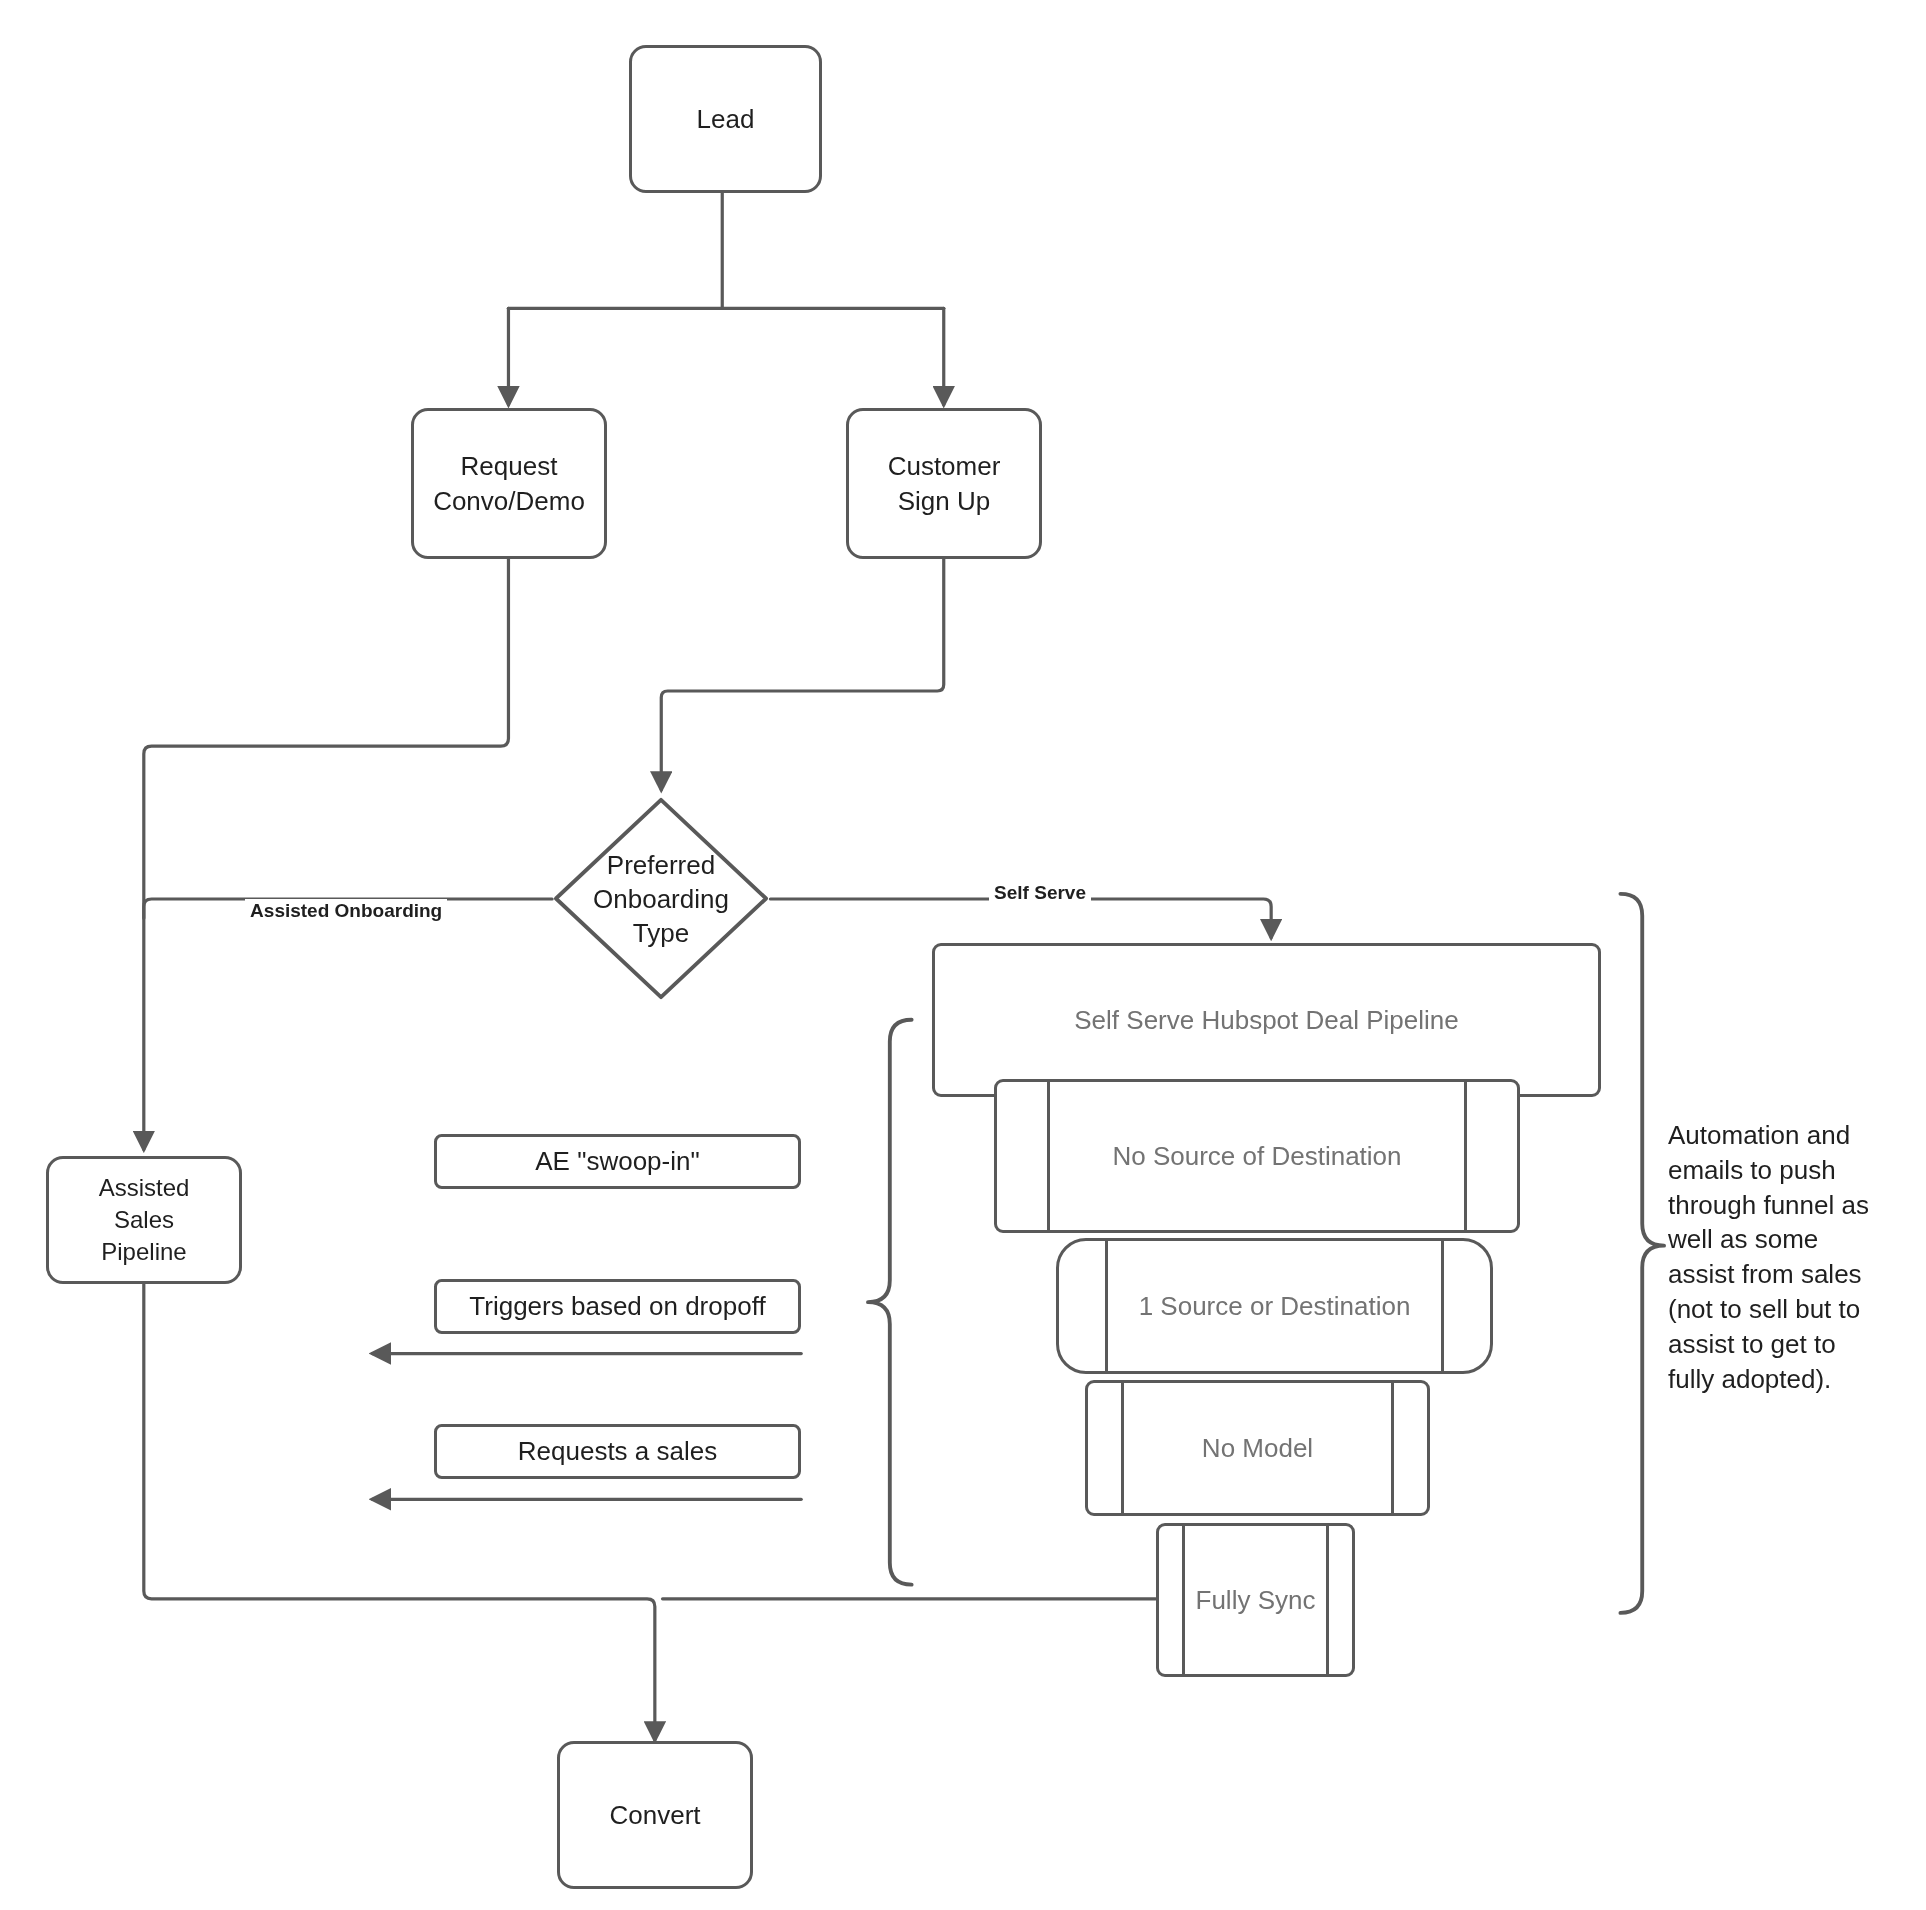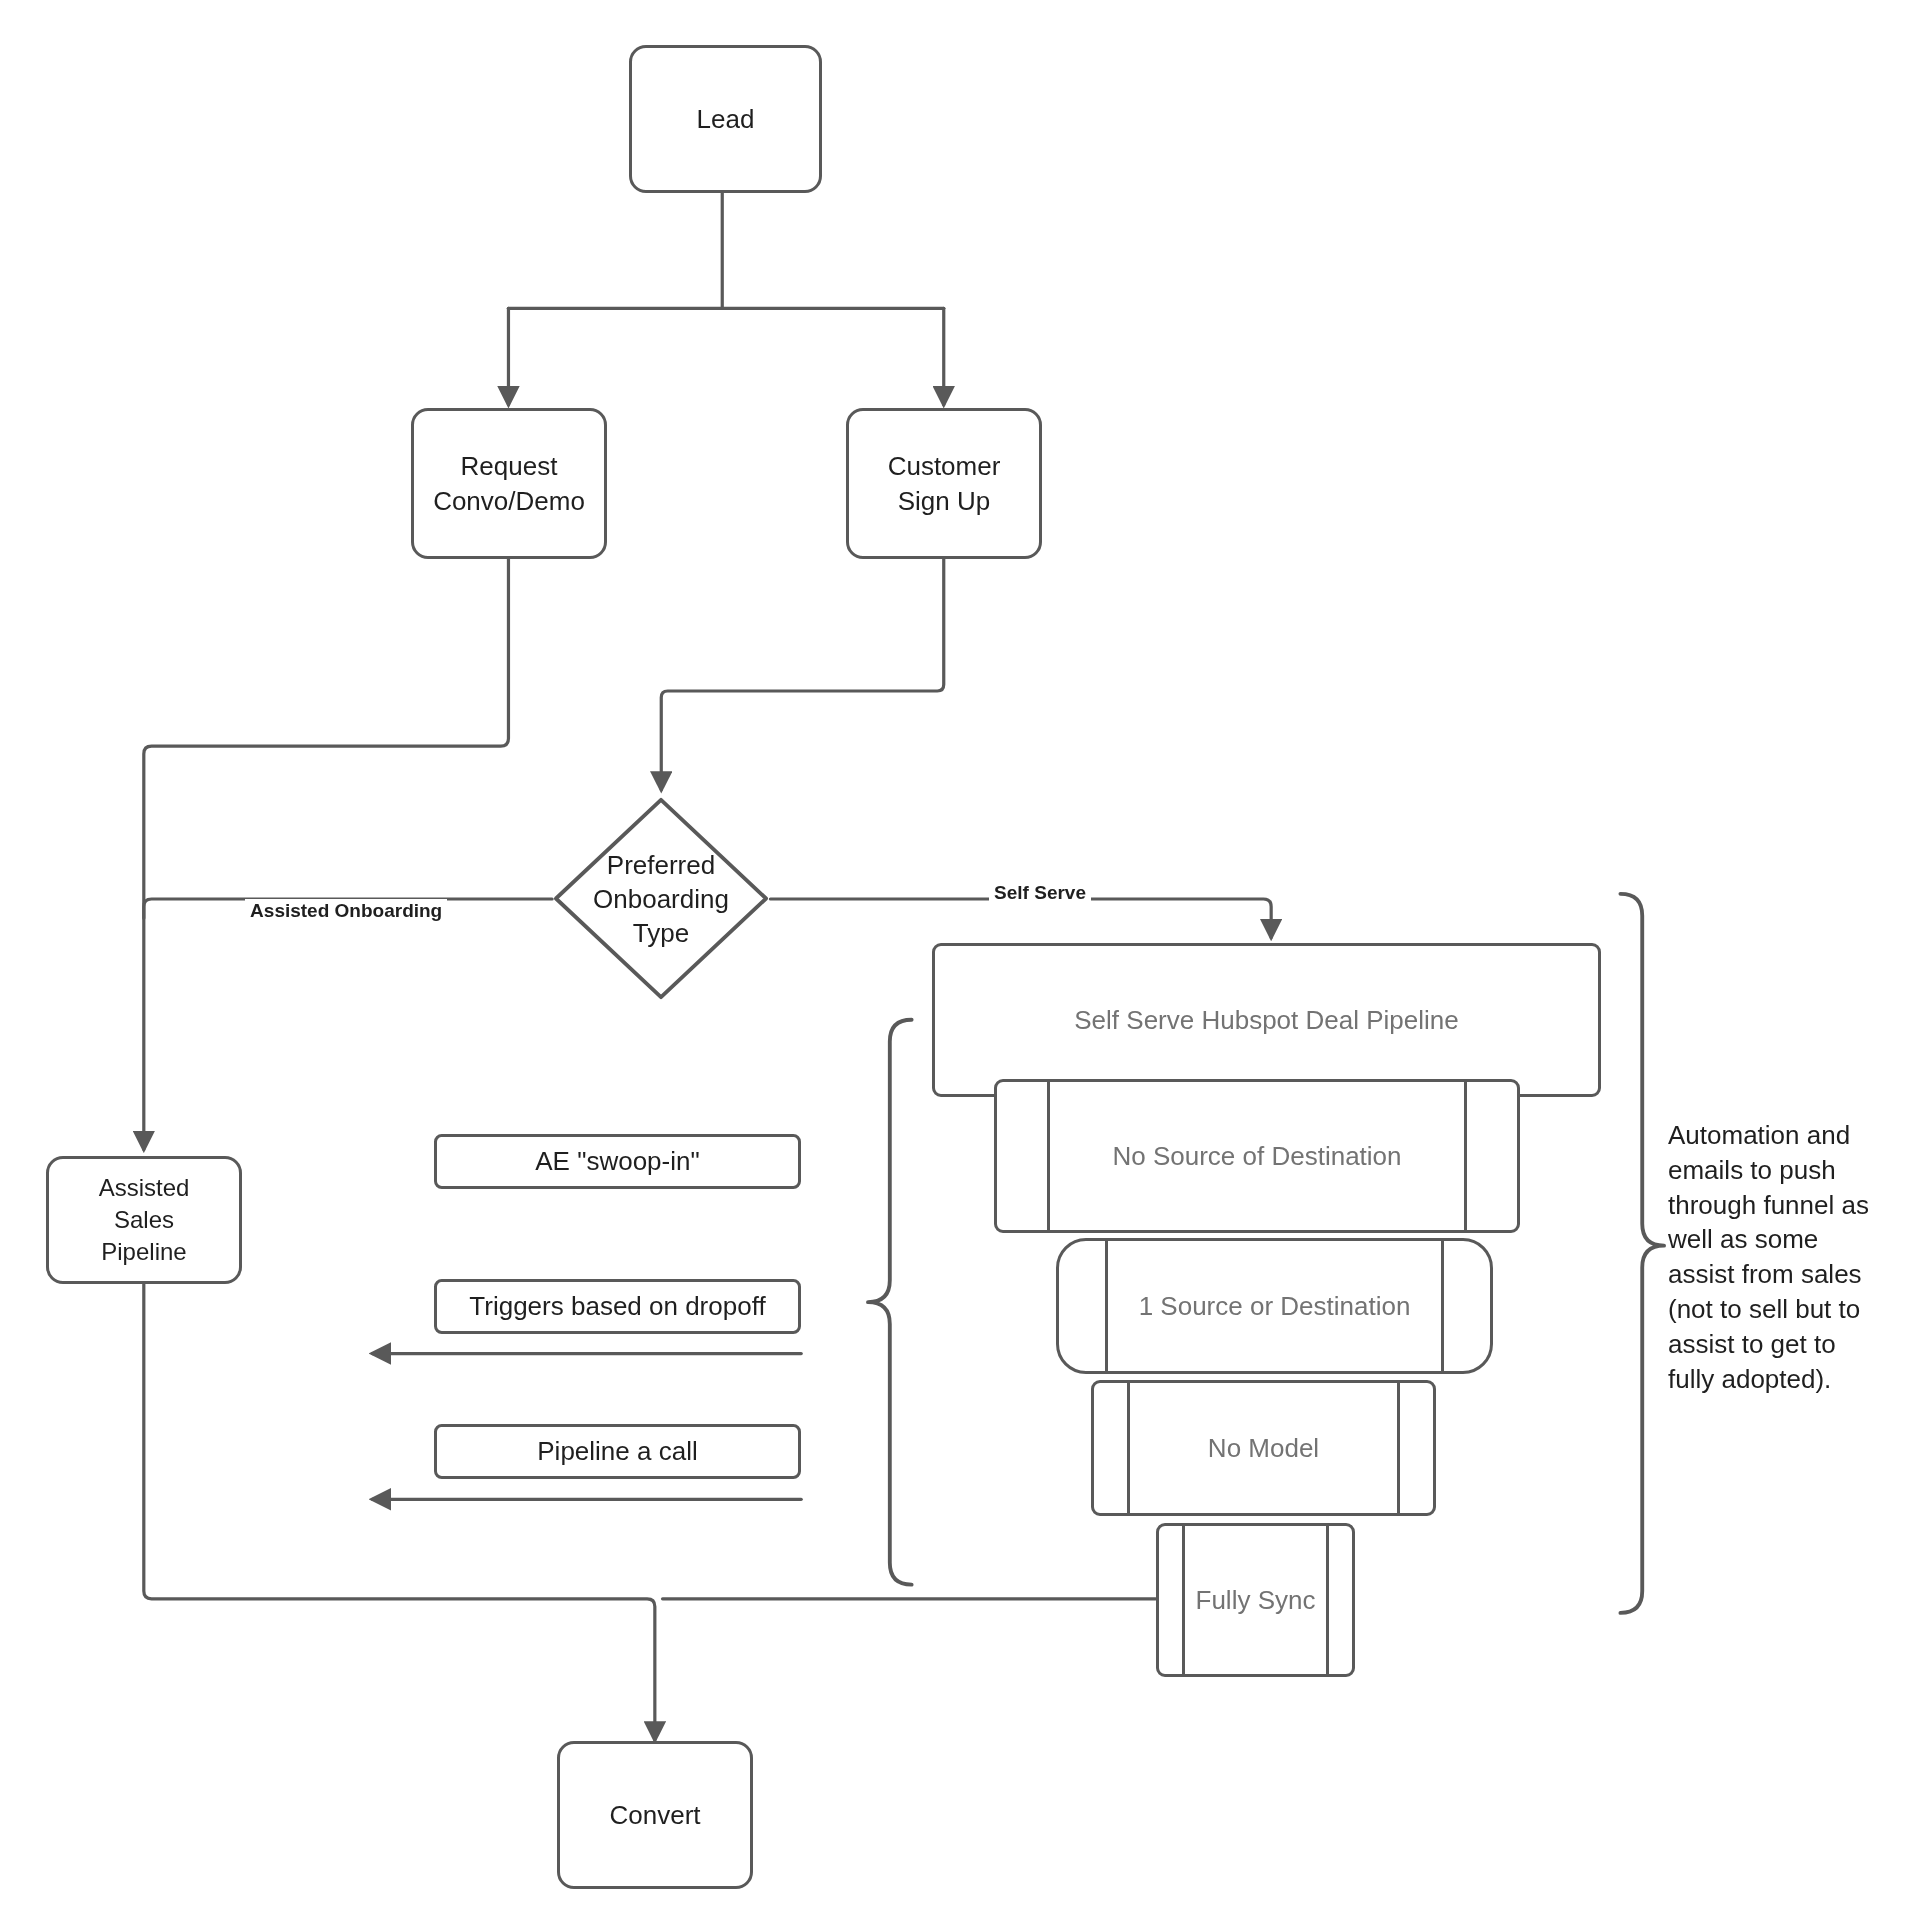--- a/index.html
+++ b/index.html
@@ -199,21 +199,21 @@
 
   <div class="node" style="left:434px; top:1134px; width:367px; height:55px; border-radius:7.7px;">
     <span class="txt">AE "swoop-in"</span>
   </div>
 
   <div class="node" style="left:434px; top:1279px; width:367px; height:55px; border-radius:7.7px;">
     <span class="txt">Triggers based on dropoff</span>
   </div>
 
   <div class="node" style="left:434px; top:1424px; width:367px; height:55px; border-radius:7.7px;">
-    <span class="txt">Pipeline a call</span>
+    <span class="txt">Requests a sales</span>
   </div>
 
   <div class="node" style="left:557px; top:1741px; width:196px; height:148px;">
     <span class="txt">Convert</span>
   </div>
 
   <div class="funnel" style="left:932px; top:943px; width:669px; height:154px;">
     <div class="flabel">Self Serve Hubspot Deal Pipeline</div>
   </div>
 
@@ -222,21 +222,21 @@
     <div class="vline" style="right:50px;"></div>
     <div class="flabel">No Source of Destination</div>
   </div>
 
   <div class="funnel" style="left:1056px; top:1238px; width:437px; height:136px;border-radius:30px;">
     <div class="vline" style="left:46px;"></div>
     <div class="vline" style="right:46px;"></div>
     <div class="flabel">1 Source or Destination</div>
   </div>
 
-  <div class="funnel" style="left:1085px; top:1380px; width:345px; height:136px;margin-left:6px;">
+  <div class="funnel" style="left:1085px; top:1380px; width:345px; height:136px;">
     <div class="vline" style="left:33px;"></div>
     <div class="vline" style="right:33px;"></div>
     <div class="flabel">No Model</div>
   </div>
 
   <div class="funnel" style="left:1156px; top:1523px; width:199px; height:154px;">
     <div class="vline" style="left:23px;"></div>
     <div class="vline" style="right:23px;"></div>
     <div class="flabel">Fully Sync</div>
   </div>

